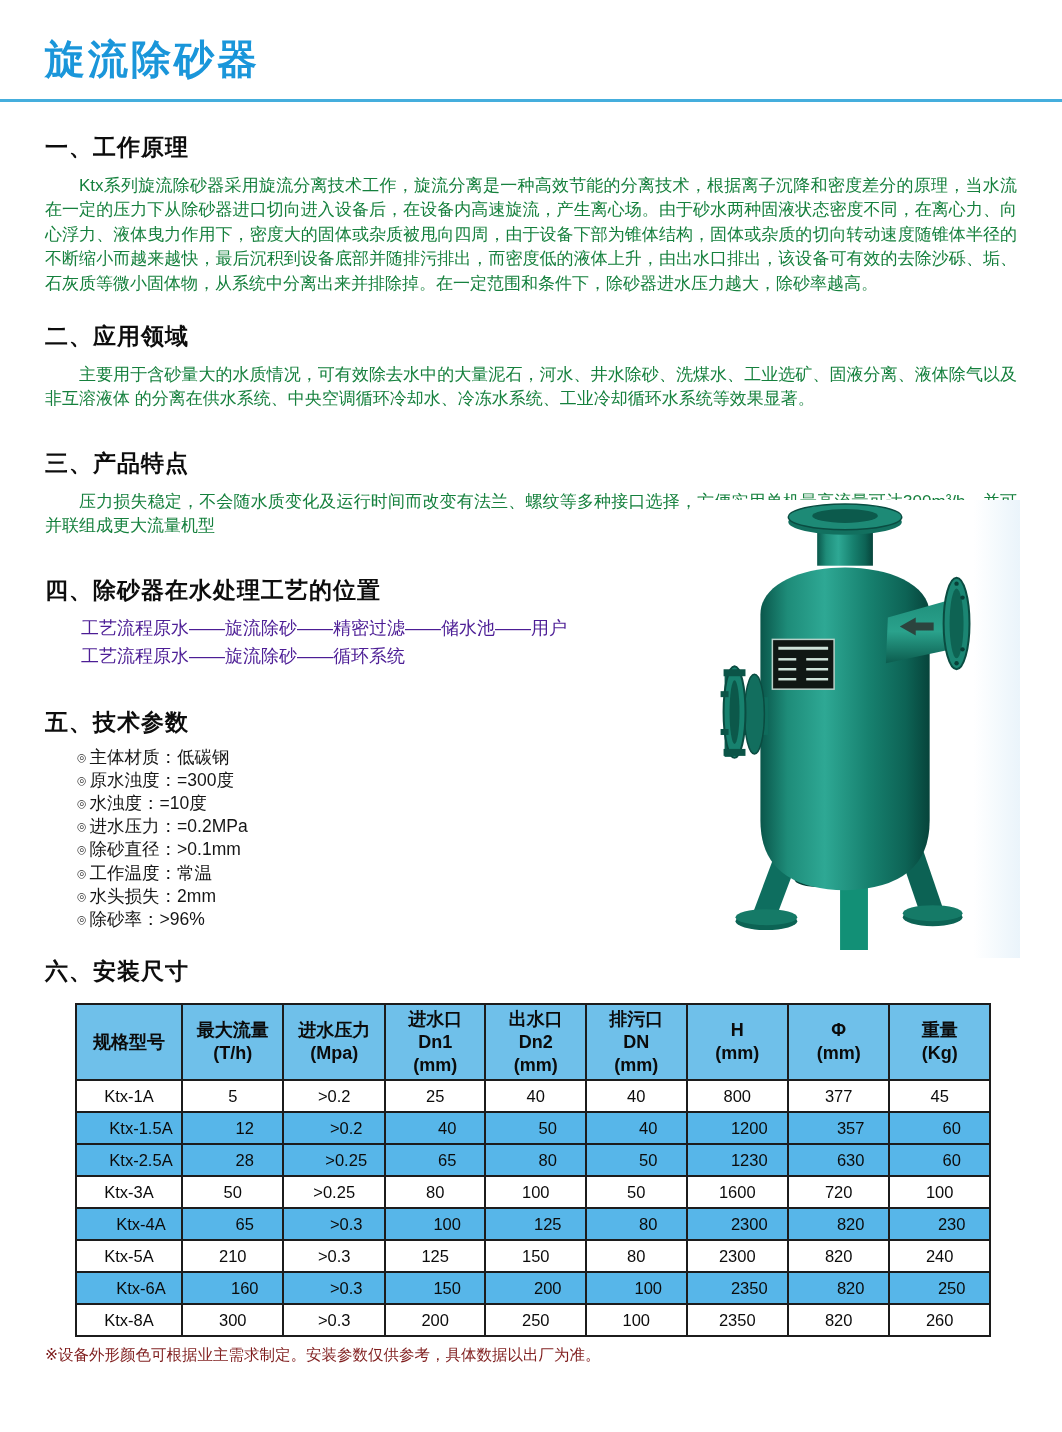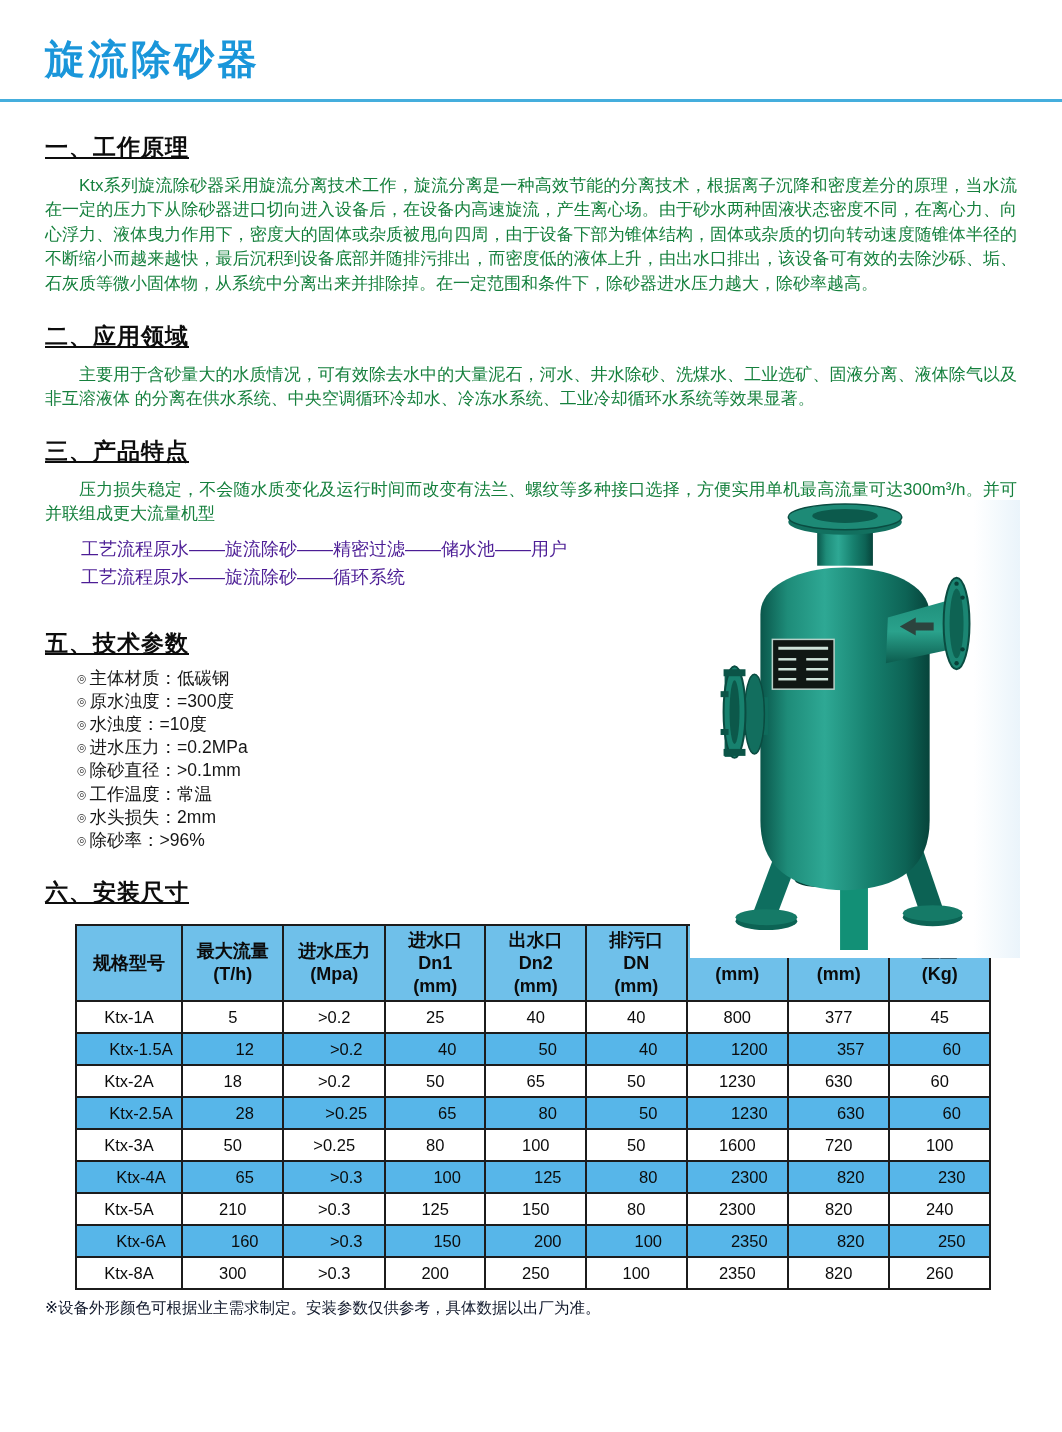--- a/index.html
+++ b/index.html
@@ -26,25 +26,24 @@
     height:3px;
     background:#45aedd;
     margin:12px -45px 0 -45px;
   }
 
   h2.sec-heading {
     font-size:23px;
     font-weight:bold;
     color:#0d0d0d;
     letter-spacing:1px;
-    text-decoration:underline;
   }
   .mt1 { margin-top:30px; }
   .mt2 { margin-top:25px; }
-  .mt3 { margin-top:24px; }
+  .mt3 { margin-top:36px; }
   .mt4 { margin-top:36px; }
   .mt5 { margin-top:38px; }
   .mt6 { margin-top:25px; }
 
   p.body-text {
     margin-top:11px;
     font-size:17px;
     line-height:24.4px;
     text-indent:2em;
     text-align:justify;
@@ -104,21 +103,21 @@
     height:32px;
     padding:1px 0;
     background:#ffffff;
     color:#0b0b0b;
   }
   table.dim-table tr.alt td { background:#57b6e9;padding-left:24px; }
 
   p.table-note {
     margin-top:8px;
     font-size:15.5px;
-    color:#0f172a;
+    color:#7f1d1d;
   }
 
   .product-photo {
     position:absolute;
     left:690px; top:500px;
     width:330px; height:458px;
     background:linear-gradient(90deg,#ffffff 0%,#ffffff 86%,#eaf4fb 100%);
   }
   .product-photo svg { width:100%; height:100%; display:block; }
 </style>
@@ -140,20 +139,21 @@
       <h2 class="sec-heading mt2">二、应用领域</h2>
       <p class="body-text">主要用于含砂量大的水质情况，可有效除去水中的大量泥石，河水、井水除砂、洗煤水、工业选矿、固液分离、液体除气以及非互溶液体 的分离在供水系统、中央空调循环冷却水、冷冻水系统、工业冷却循环水系统等效果显著。</p>
     </section>
 
     <section>
       <h2 class="sec-heading mt3">三、产品特点</h2>
       <p class="body-text">压力损失稳定，不会随水质变化及运行时间而改变有法兰、螺纹等多种接口选择，方便实用单机最高流量可达300m³/h。并可并联组成更大流量机型</p>
     </section>
 
     <section>
+      <h2 class="sec-heading mt4">四、除砂器在水处理工艺的位置</h2>
       <div class="process-block narrow">
         <p class="process-line">工艺流程原水——旋流除砂——精密过滤——储水池——用户</p>
         <p class="process-line">工艺流程原水——旋流除砂——循环系统</p>
       </div>
     </section>
 
     <section>
       <h2 class="sec-heading mt5">五、技术参数</h2>
       <ul class="tech-list narrow" id="tech-list">
           <li>
@@ -245,31 +245,20 @@
               <td>Ktx-1.5A</td>
               <td>12</td>
               <td>&gt;0.2</td>
               <td>40</td>
               <td>50</td>
               <td>40</td>
               <td>1200</td>
               <td>357</td>
               <td>60</td>
             </tr>
-            <tr>
-              <td>Ktx-2A</td>
-              <td>18</td>
-              <td>&gt;0.2</td>
-              <td>50</td>
-              <td>65</td>
-              <td>50</td>
-              <td>1230</td>
-              <td>630</td>
-              <td>60</td>
-            </tr>
             <tr class="alt">
               <td>Ktx-2.5A</td>
               <td>28</td>
               <td>&gt;0.25</td>
               <td>65</td>
               <td>80</td>
               <td>50</td>
               <td>1230</td>
               <td>630</td>
               <td>60</td>

